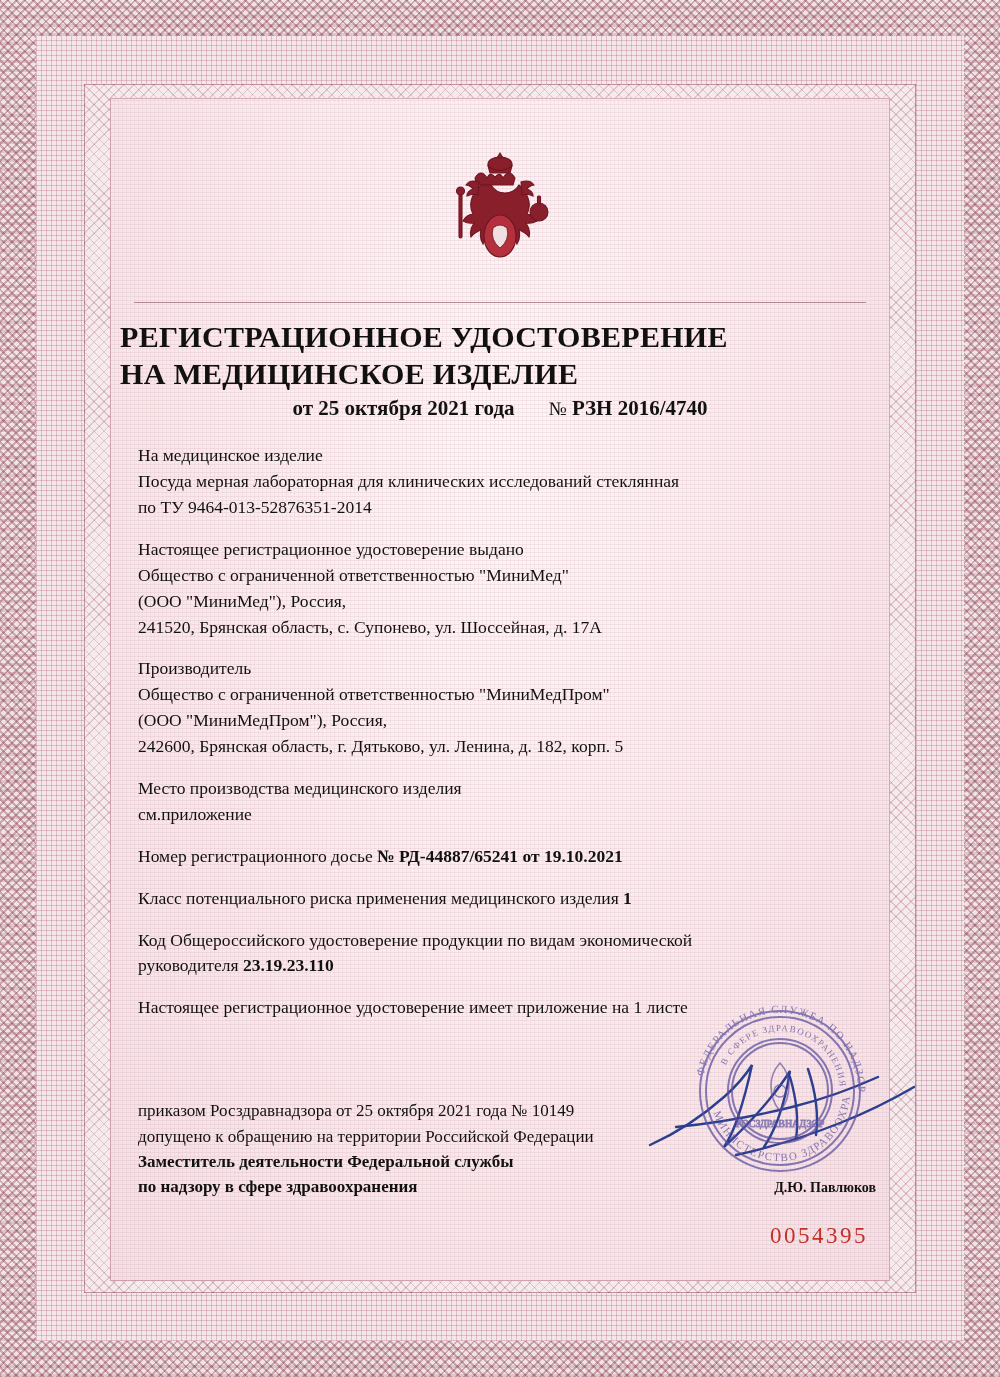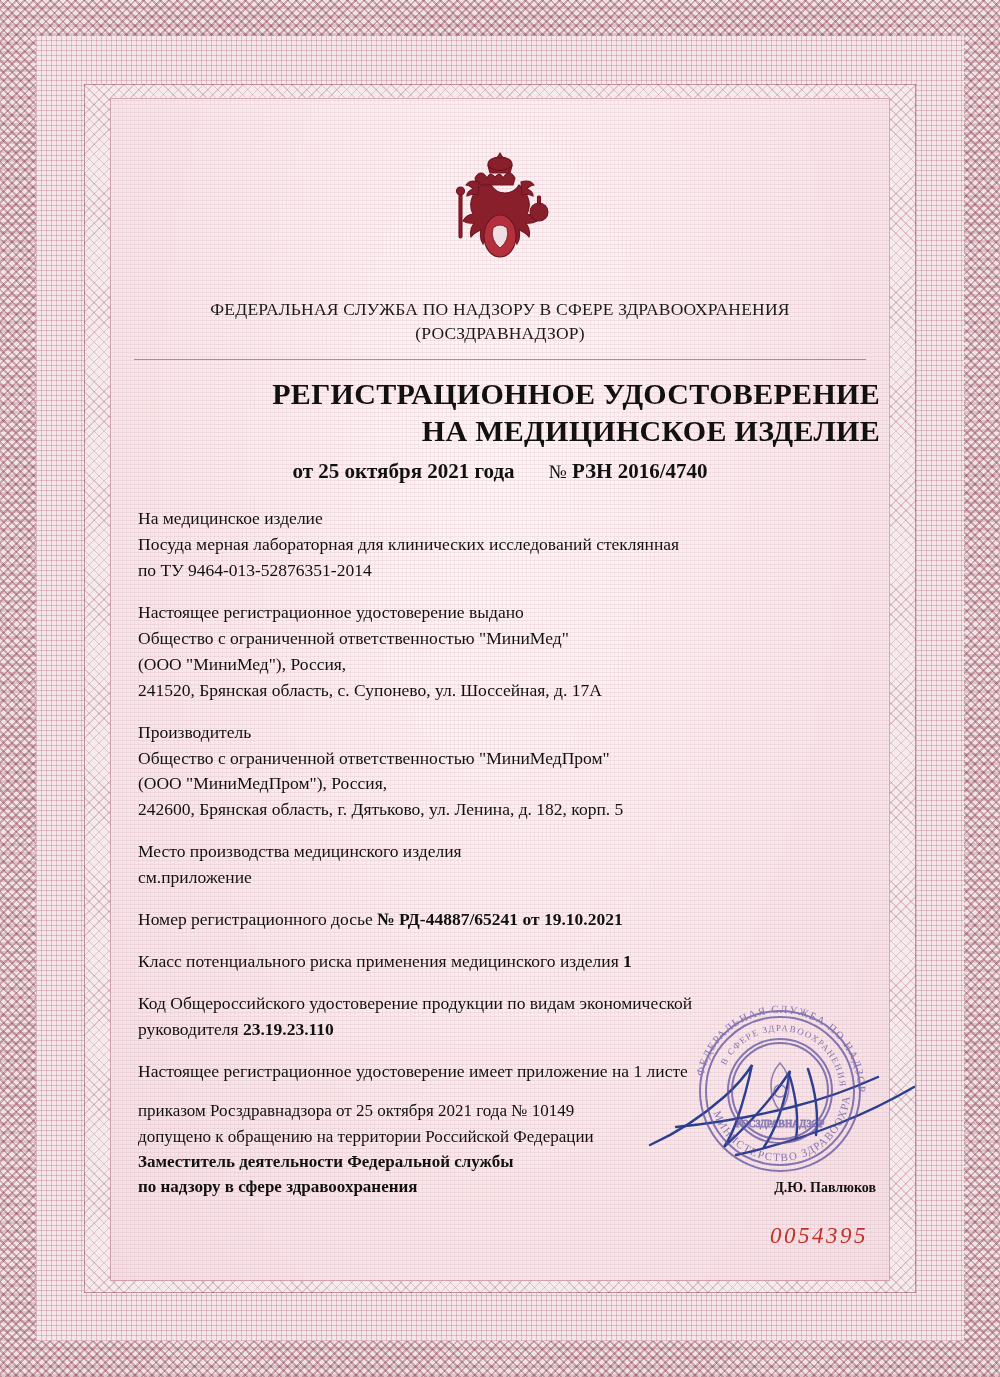--- a/index.html
+++ b/index.html
@@ -85,30 +85,30 @@
   }
   .agency .line2 { display: block; }
 
   .rule {
     height: 1px;
     background: rgba(120,60,80,0.55);
     margin: 14px 14px 16px 14px;
   }
 
   .title {
-    text-align: right;
+    text-align: left;
     font-weight: bold;
     font-size: 30px;
     line-height: 1.22;
     color: #111;
     letter-spacing: 0.3px;
   }
 
   .dateline {
-    margin-top: 10px;
+    margin-top: 4px;
     display: flex;
     justify-content: center;
     align-items: flex-start;
     gap: 34px;
     font-size: 21px;
     font-weight: bold;
     color: #111;
   }
   .dateline .num-label { font-weight: normal; font-size: 19px; }
 
@@ -144,21 +144,20 @@
   .sign-name { font-weight: bold; font-size: 14px; padding-right: 4px; }
 
   .serial {
     position: absolute;
     right: 12px;
     bottom: 28px;
     color: #c03127;
     font-size: 23px;
     letter-spacing: 2.5px;
     font-family: "Liberation Serif", serif;
-    font-style: italic;
   }
 
   
   .stamp {
     position: absolute;
     left: 560px;
     bottom: 86px;
     width: 200px;
     height: 200px;
     pointer-events: none;
@@ -202,24 +201,20 @@
         <rect x="24" y="46" width="3" height="44" rx="1.5"></rect>
         <circle cx="25.5" cy="43" r="4"></circle>
 
         <circle cx="104" cy="64" r="9"></circle>
         <rect x="102.5" y="48" width="3" height="8" rx="1"></rect>
       </g>
       <ellipse cx="65" cy="88" rx="16" ry="21" fill="#b3303c" stroke="#6e1622" stroke-width="1.2"></ellipse>
       <path d="M58 80 q7 -6 14 0 q3 12 -7 20 q-10 -8 -7 -20z" fill="#f0dfe2" stroke="#6e1622" stroke-width="0.8"></path>
     </svg>
 
-    <div class="agency">
-      <span>ФЕДЕРАЛЬНАЯ СЛУЖБА ПО НАДЗОРУ В СФЕРЕ ЗДРАВООХРАНЕНИЯ</span>
-      <span class="line2">(РОСЗДРАВНАДЗОР)</span>
-    </div>
 
     <div class="rule"></div>
 
     <div class="title">
       <div>РЕГИСТРАЦИОННОЕ УДОСТОВЕРЕНИЕ</div>
       <div>НА МЕДИЦИНСКОЕ ИЗДЕЛИЕ</div>
     </div>
 
     <div class="dateline">
       <span>от  25 октября 2021 года</span>

